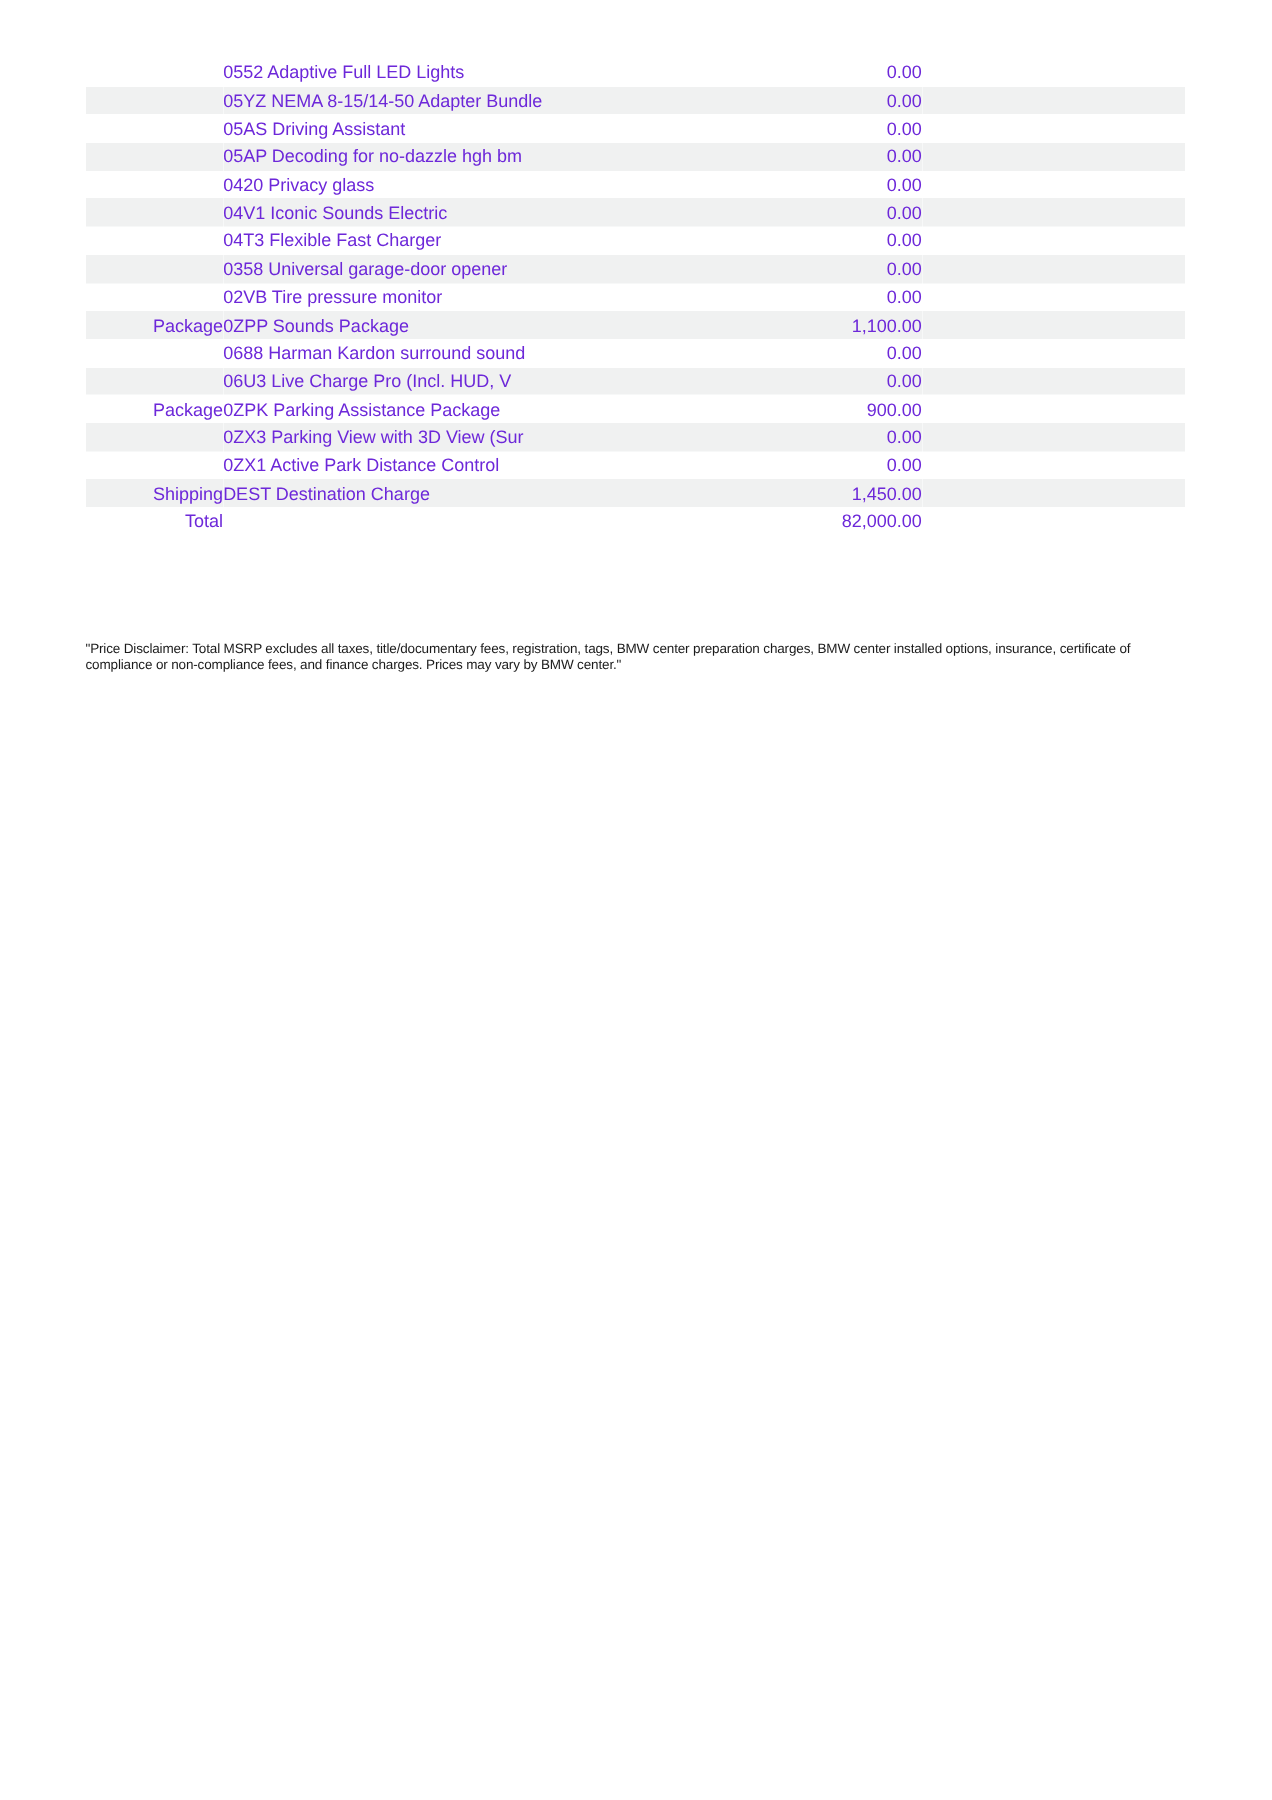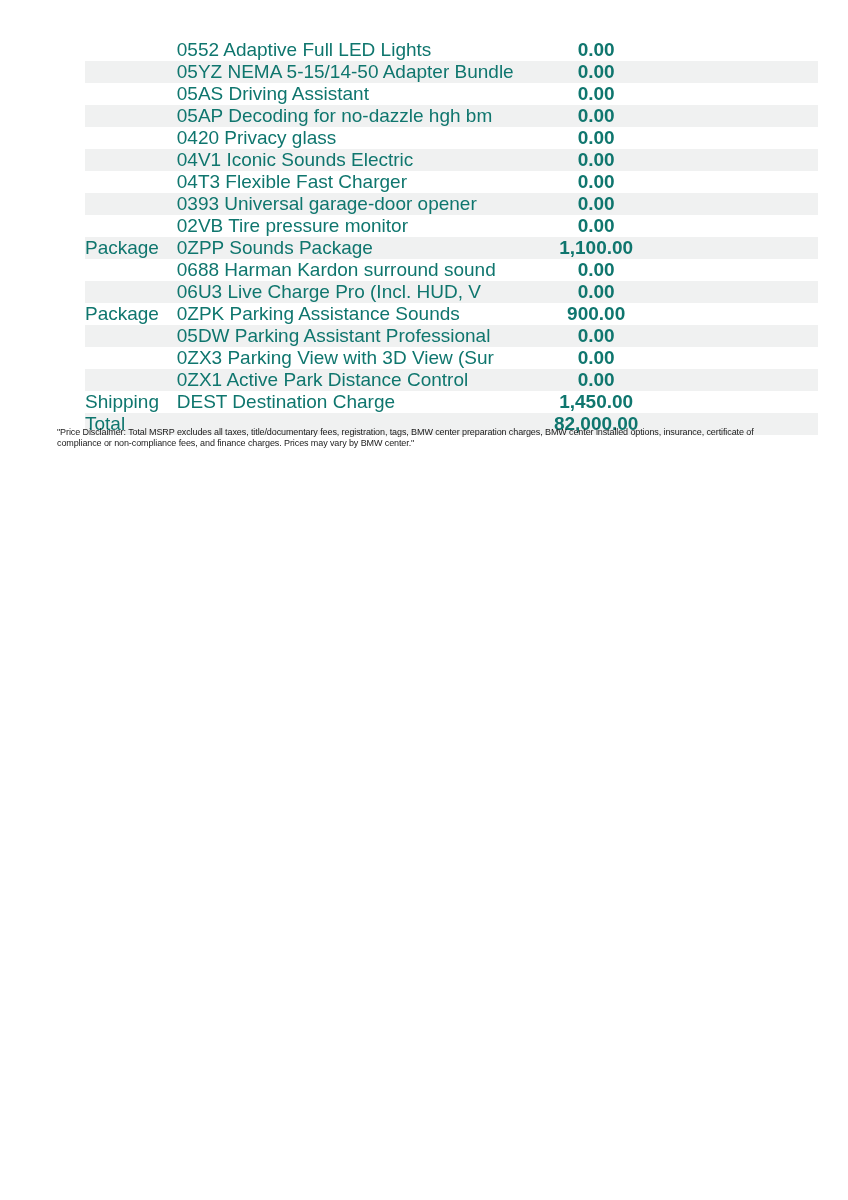--- a/index.html
+++ b/index.html
@@ -14,38 +14,37 @@
     height: 1200px;
     background: #ffffff;
     overflow: hidden;
   }
   table.pricing {
     border-collapse: collapse;
     position: absolute;
     left: 57px;
     top: 39px;
     width: 733px;
-    font-size: 19px;
-    color: #0f766e;
+    font-size: 12px;
+    color: #6d28d9;
     table-layout: fixed;
-    margin-left: 28px;
   }
   table.pricing tr:nth-child(even) {
     background: #f0f1f1;
   }
   table.pricing td {
     padding: 0;
     height: 18.7px;
     vertical-align: middle;
     white-space: nowrap;
     overflow: hidden;
   }
-  td.cat   { width: 91px;  padding-left: 6px; }
+  td.cat   { width: 91px;  padding-left: 6px; text-align: right; }
   td.desc  { width: 370px; }
-  td.price { width: 92px; text-align: center; font-weight: bold; }
+  td.price { width: 92px; text-align: right; }
   td.spacer{ width: 174px; }
   .disclaimer {
     position: absolute;
     left: 57px;
     top: 427px;
     width: 722px;
     font-size: 9px;
     line-height: 1.25;
     color: #1b1b1b;
     letter-spacing: -0.1px;
@@ -59,21 +58,21 @@
   <table class="pricing">
     <tbody>
         <tr>
           <td class="cat"></td>
           <td class="desc">0552 Adaptive Full LED Lights</td>
           <td class="price">0.00</td>
           <td class="spacer"></td>
         </tr>
         <tr>
           <td class="cat"></td>
-          <td class="desc">05YZ NEMA 5-15/14-50 Adapter Bundle</td>
+          <td class="desc">05YZ NEMA 8-15/14-50 Adapter Bundle</td>
           <td class="price">0.00</td>
           <td class="spacer"></td>
         </tr>
         <tr>
           <td class="cat"></td>
           <td class="desc">05AS Driving Assistant</td>
           <td class="price">0.00</td>
           <td class="spacer"></td>
         </tr>
         <tr>
@@ -95,21 +94,21 @@
           <td class="spacer"></td>
         </tr>
         <tr>
           <td class="cat"></td>
           <td class="desc">04T3 Flexible Fast Charger</td>
           <td class="price">0.00</td>
           <td class="spacer"></td>
         </tr>
         <tr>
           <td class="cat"></td>
-          <td class="desc">0393 Universal garage-door opener</td>
+          <td class="desc">0358 Universal garage-door opener</td>
           <td class="price">0.00</td>
           <td class="spacer"></td>
         </tr>
         <tr>
           <td class="cat"></td>
           <td class="desc">02VB Tire pressure monitor</td>
           <td class="price">0.00</td>
           <td class="spacer"></td>
         </tr>
         <tr>
@@ -125,28 +124,22 @@
           <td class="spacer"></td>
         </tr>
         <tr>
           <td class="cat"></td>
           <td class="desc">06U3 Live Charge Pro (Incl. HUD, V</td>
           <td class="price">0.00</td>
           <td class="spacer"></td>
         </tr>
         <tr>
           <td class="cat">Package</td>
-          <td class="desc">0ZPK Parking Assistance Sounds</td>
+          <td class="desc">0ZPK Parking Assistance Package</td>
           <td class="price">900.00</td>
-          <td class="spacer"></td>
-        </tr>
-        <tr>
-          <td class="cat"></td>
-          <td class="desc">05DW Parking Assistant Professional</td>
-          <td class="price">0.00</td>
           <td class="spacer"></td>
         </tr>
         <tr>
           <td class="cat"></td>
           <td class="desc">0ZX3 Parking View with 3D View (Sur</td>
           <td class="price">0.00</td>
           <td class="spacer"></td>
         </tr>
         <tr>
           <td class="cat"></td>

